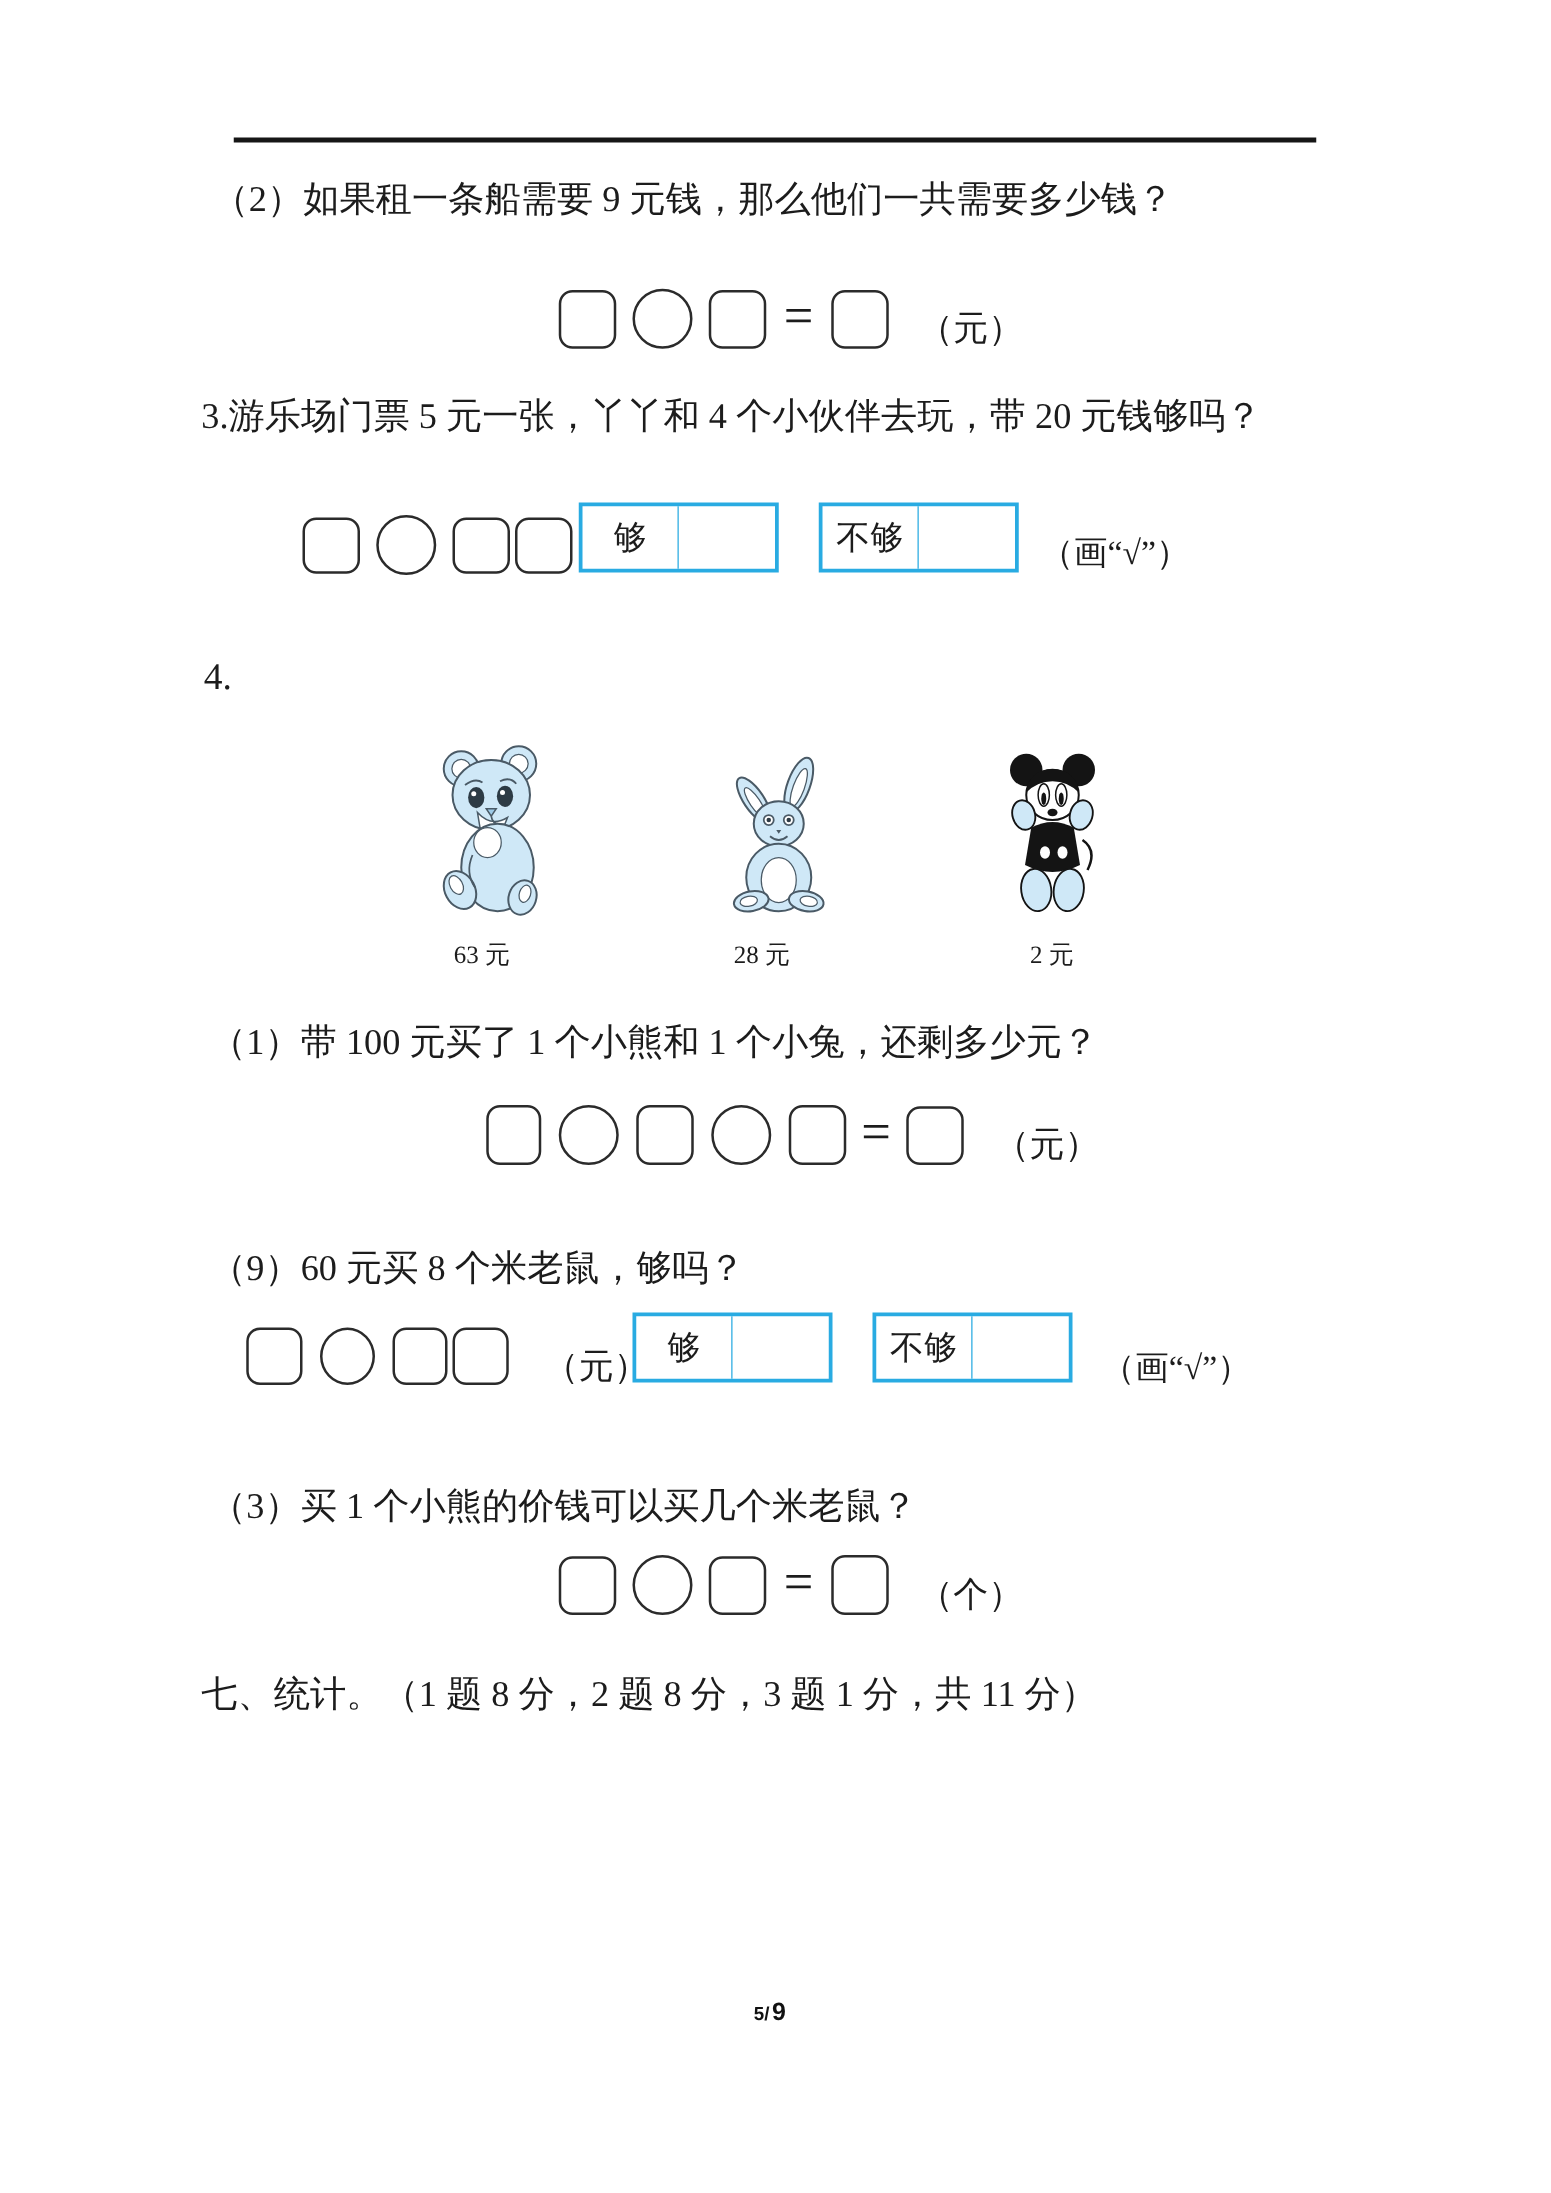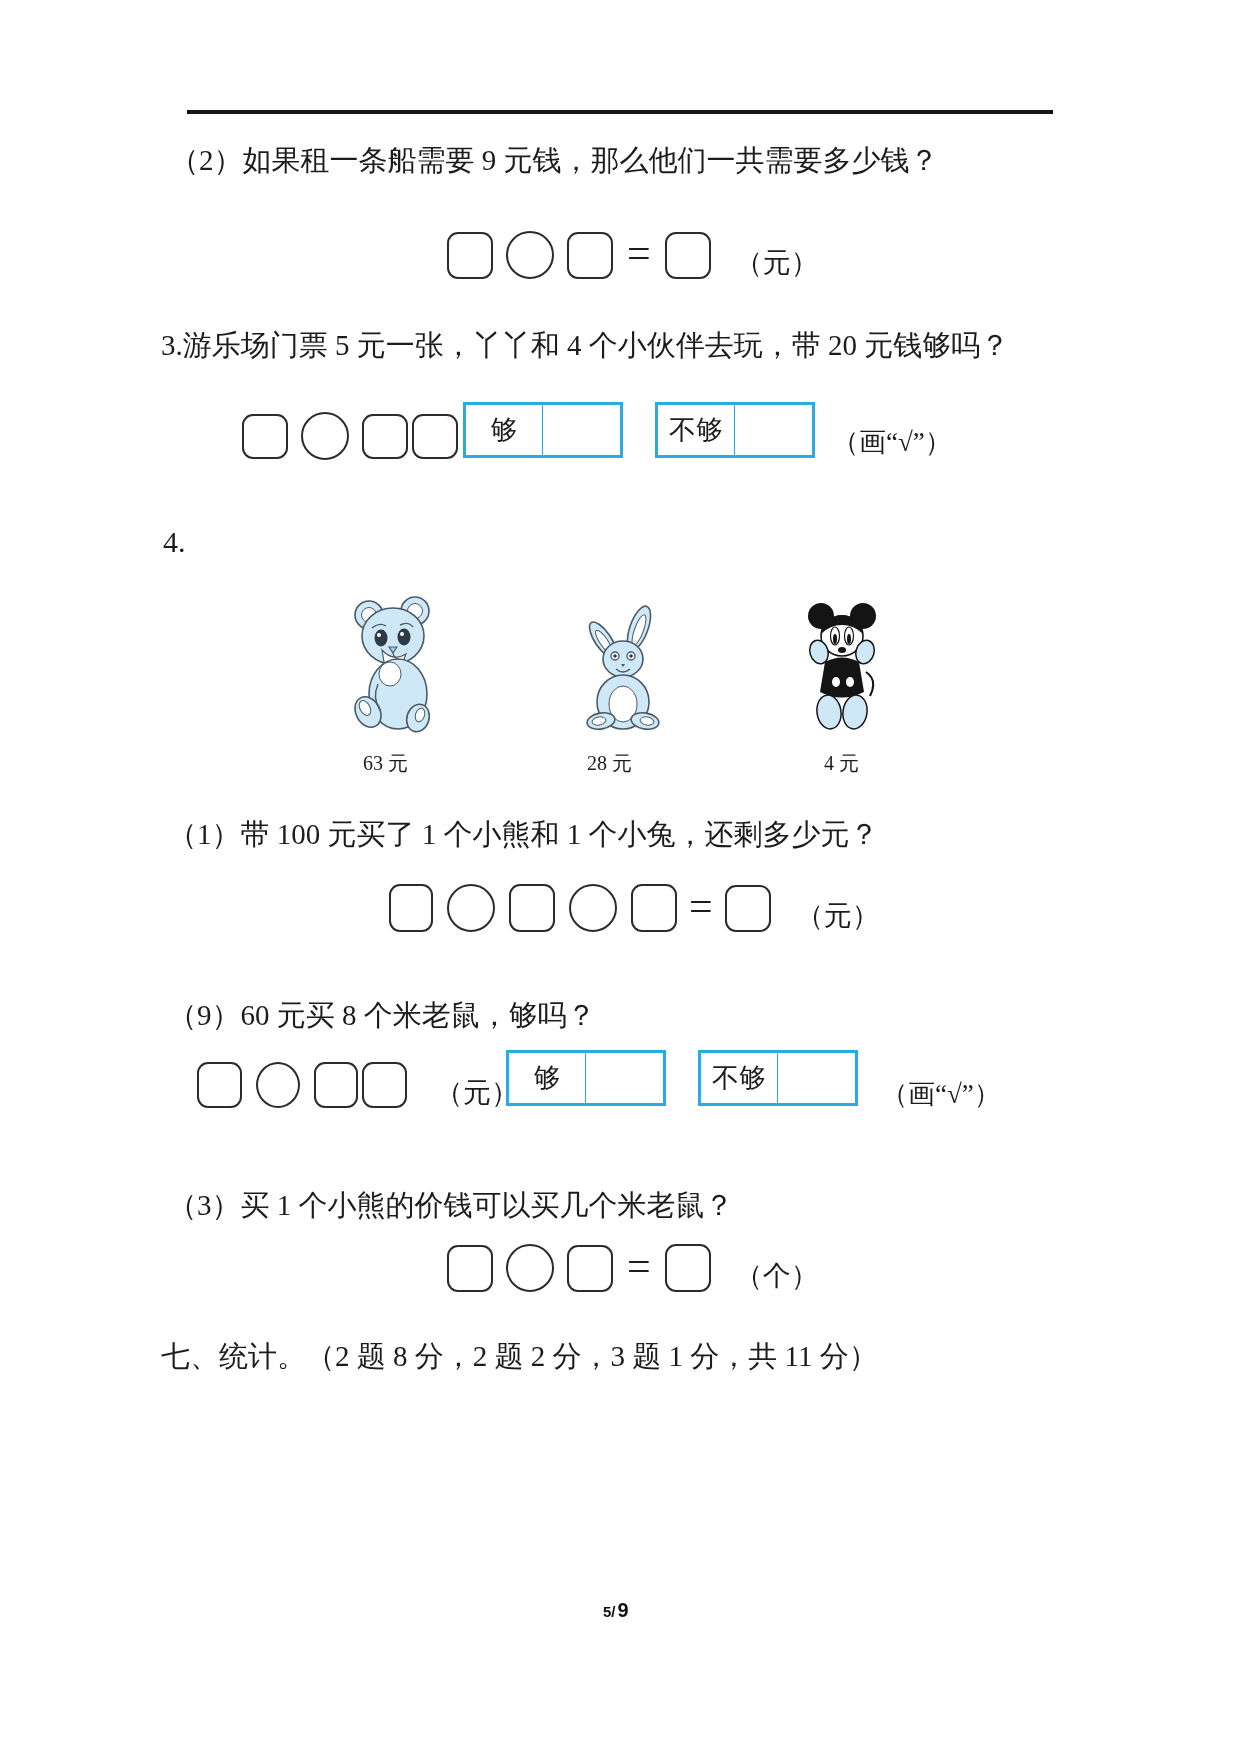--- a/index.html
+++ b/index.html
@@ -53,21 +53,21 @@
 
   <div class="eq-row" style="left:447px; top:231px;">
     <div class="sq"></div>
     <div class="cir"></div>
     <div class="sq"></div>
     <div class="eq">=</div>
     <div class="sq"></div>
     <div class="unit">（元）</div>
   </div>
 
-  <div class="para" style="left:161px; top:326px;">3.游乐场门票 5 元一张，丫丫和 4 个小伙伴去玩，带 20 元钱够吗？</div>
+  <div class="para" style="left:161px; top:314px;">3.游乐场门票 5 元一张，丫丫和 4 个小伙伴去玩，带 20 元钱够吗？</div>
 
   <div class="eq-row" style="left:242px; top:412px;">
     <div class="sq" style="height:45px;"></div>
     <div class="cir"></div>
     <div class="sq" style="height:45px;"></div>
     <div class="sq" style="height:45px; margin-left:-9px;"></div>
   </div>
   <div class="check-table" style="left:463px; top:402px;">
     <div class="cell-label">够</div>
     <div class="cell-answer"></div>
@@ -147,21 +147,21 @@
       <ellipse cx="30" cy="82" rx="4" ry="5" fill="#fff"></ellipse>
       <ellipse cx="44" cy="82" rx="4" ry="5" fill="#fff"></ellipse>
       <path d="M60,72 q12,8 4,24" stroke="#141414" stroke-width="2" fill="none"></path>
       <ellipse cx="23" cy="112" rx="12" ry="17" fill="#cfe8f7" stroke="#141414" stroke-width="1.5" transform="rotate(-8 23 112)"></ellipse>
       <ellipse cx="49" cy="112" rx="12" ry="17" fill="#cfe8f7" stroke="#141414" stroke-width="1.5" transform="rotate(8 49 112)"></ellipse>
     </svg>
   </div>
 
   <div class="price" style="left:363px; top:750px;">63 元</div>
   <div class="price" style="left:587px; top:750px;">28 元</div>
-  <div class="price" style="left:824px; top:750px;">4 元</div>
+  <div class="price" style="left:824px; top:750px;">2 元</div>
 
   <div class="para" style="left:168px; top:815px;text-align:right;">（1）带 100 元买了 1 个小熊和 1 个小兔，还剩多少元？</div>
 
   <div class="eq-row" style="left:389px; top:884px; gap:14px;">
     <div class="sq s44" style="height:48px;"></div>
     <div class="cir"></div>
     <div class="sq" style="height:48px;"></div>
     <div class="cir"></div>
     <div class="sq" style="height:48px;"></div>
     <div class="eq" style="margin:0 -2px;">=</div>
@@ -192,20 +192,20 @@
 
   <div class="eq-row" style="left:447px; top:1244px;">
     <div class="sq"></div>
     <div class="cir"></div>
     <div class="sq"></div>
     <div class="eq">=</div>
     <div class="sq" style="height:48px;"></div>
     <div class="unit">（个）</div>
   </div>
 
-  <div class="para" style="left:161px; top:1337px;">七、统计。（2 题 8 分，2 题 2 分，3 题 1 分，共 11 分）</div>
+  <div class="para" style="left:161px; top:1337px;">七、统计。（1 题 8 分，2 题 8 分，3 题 1 分，共 11 分）</div>
 
   <div class="footer" style="left:603px; top:1599px;">
     <span class="pnum-small">5/</span>
     <span class="pnum-big">9</span>
   </div>
 
 </div>
 
 </body></html>

